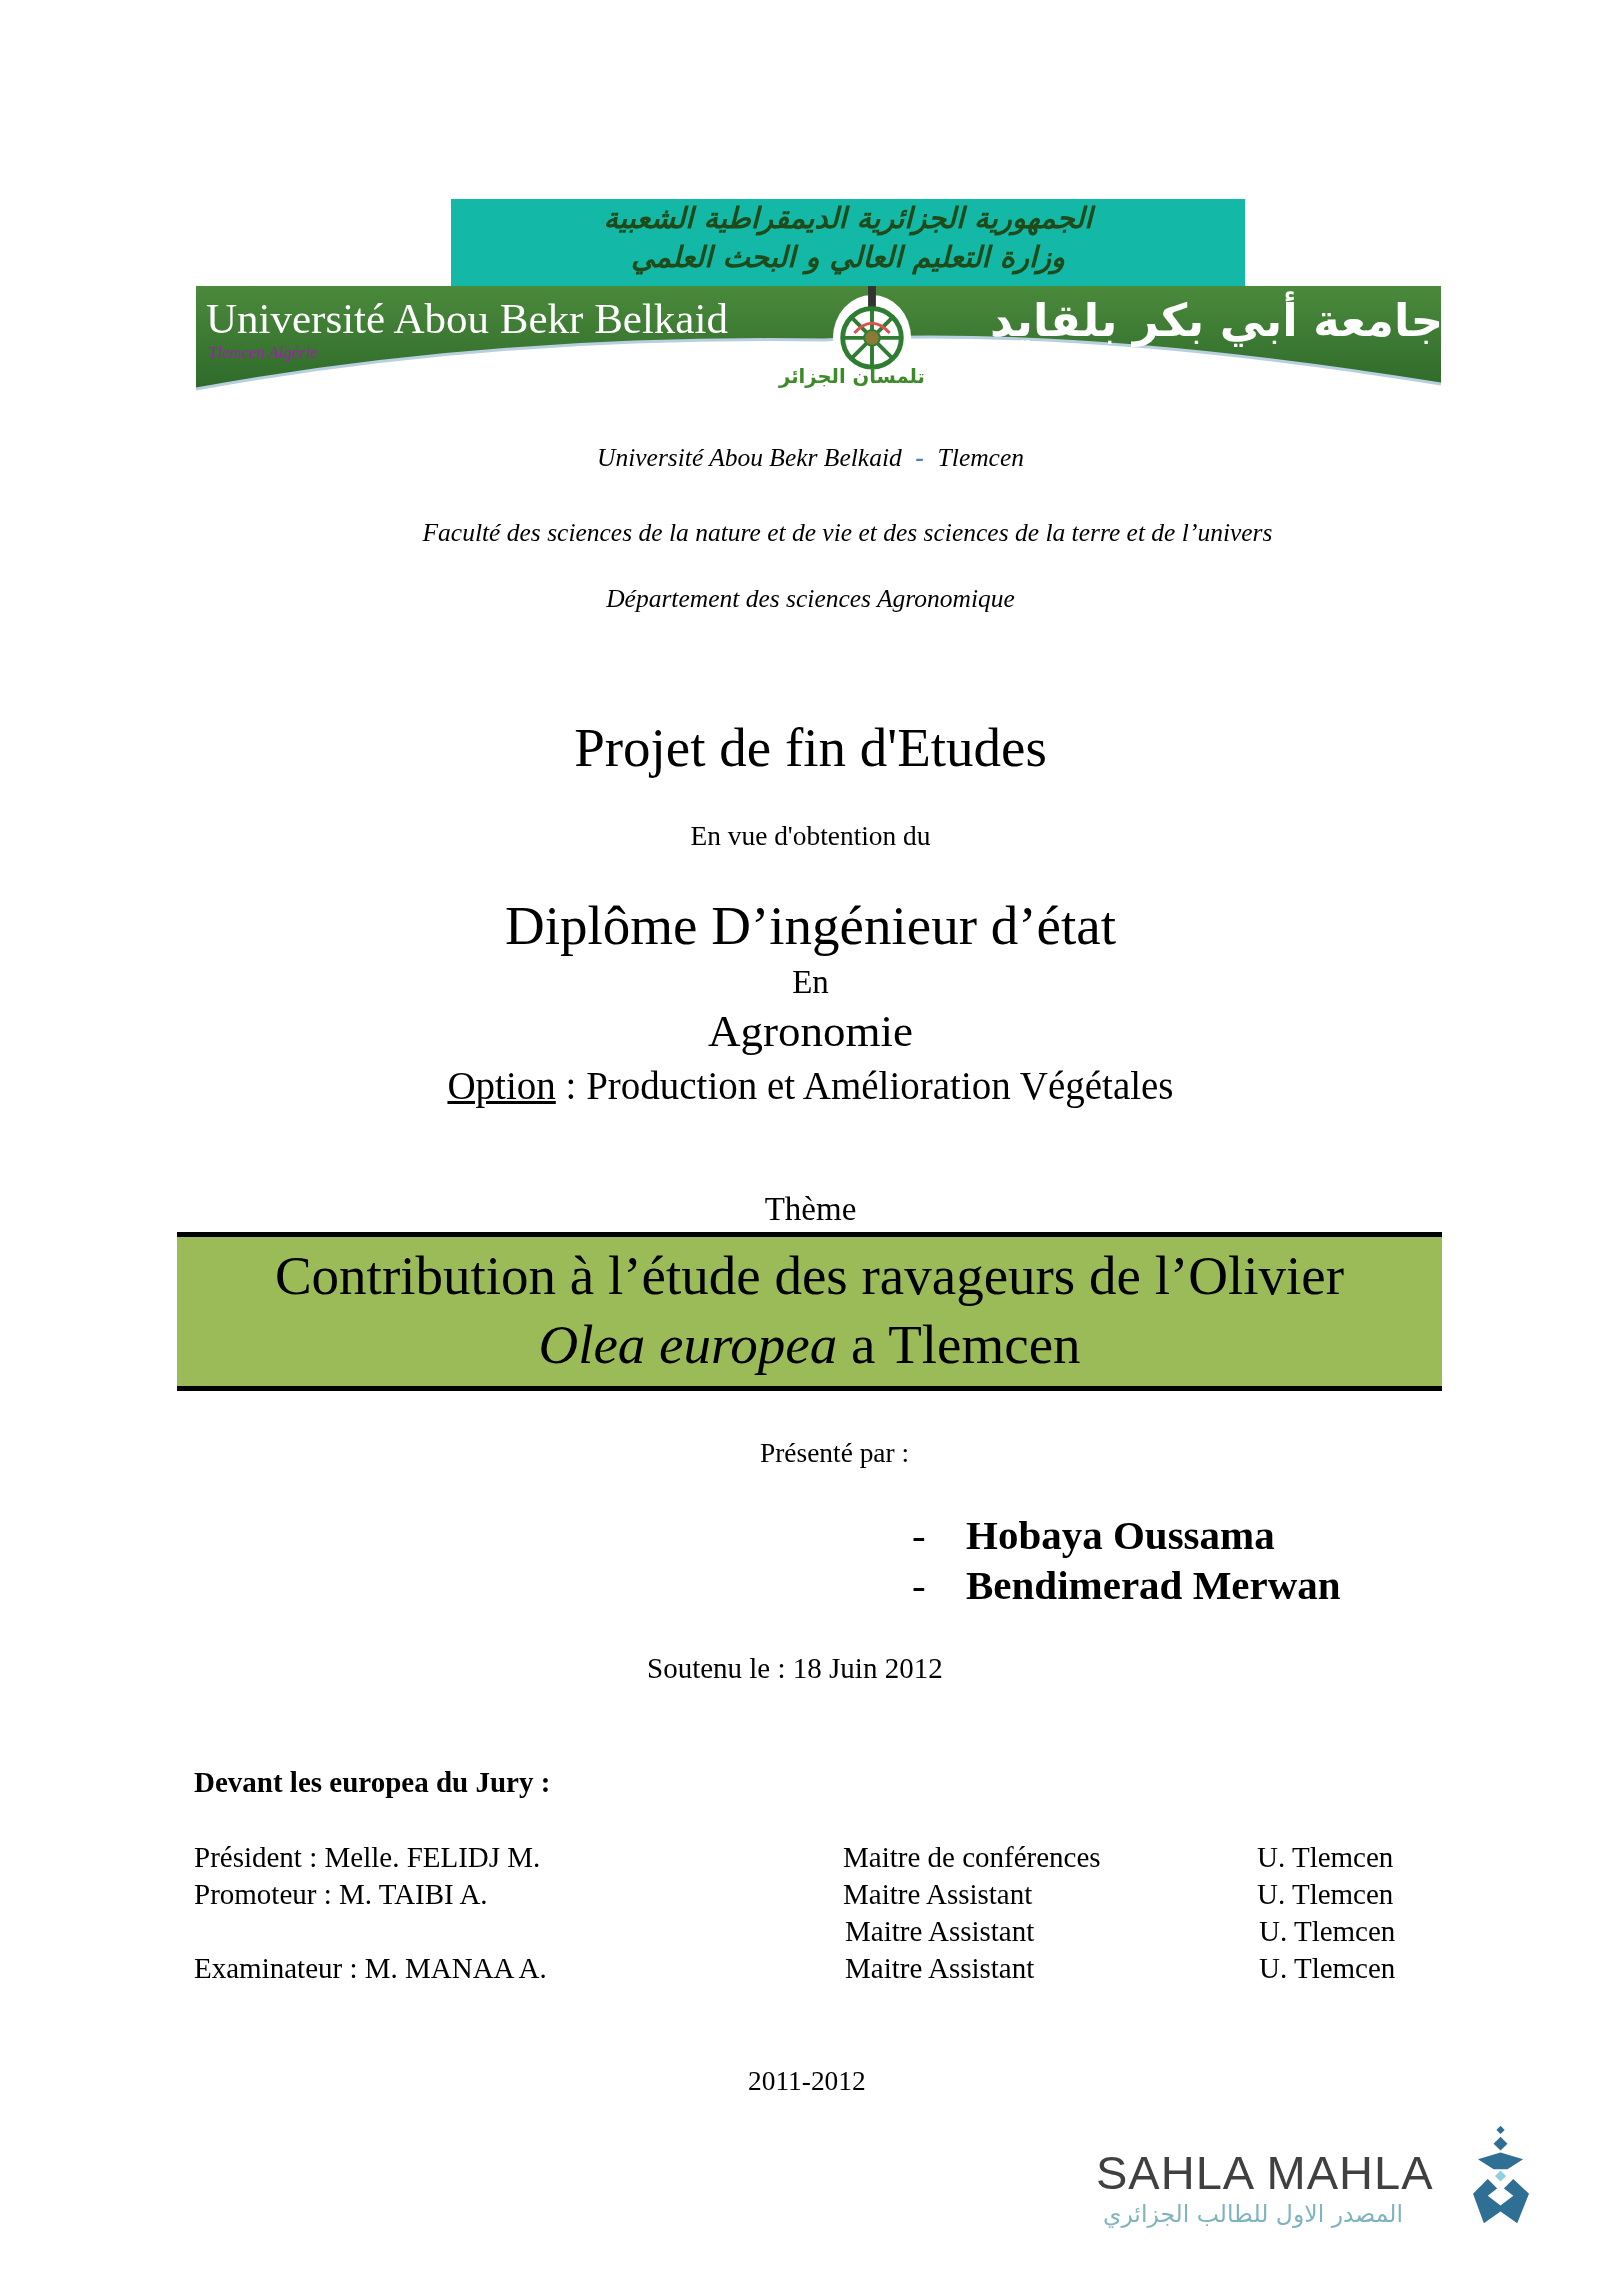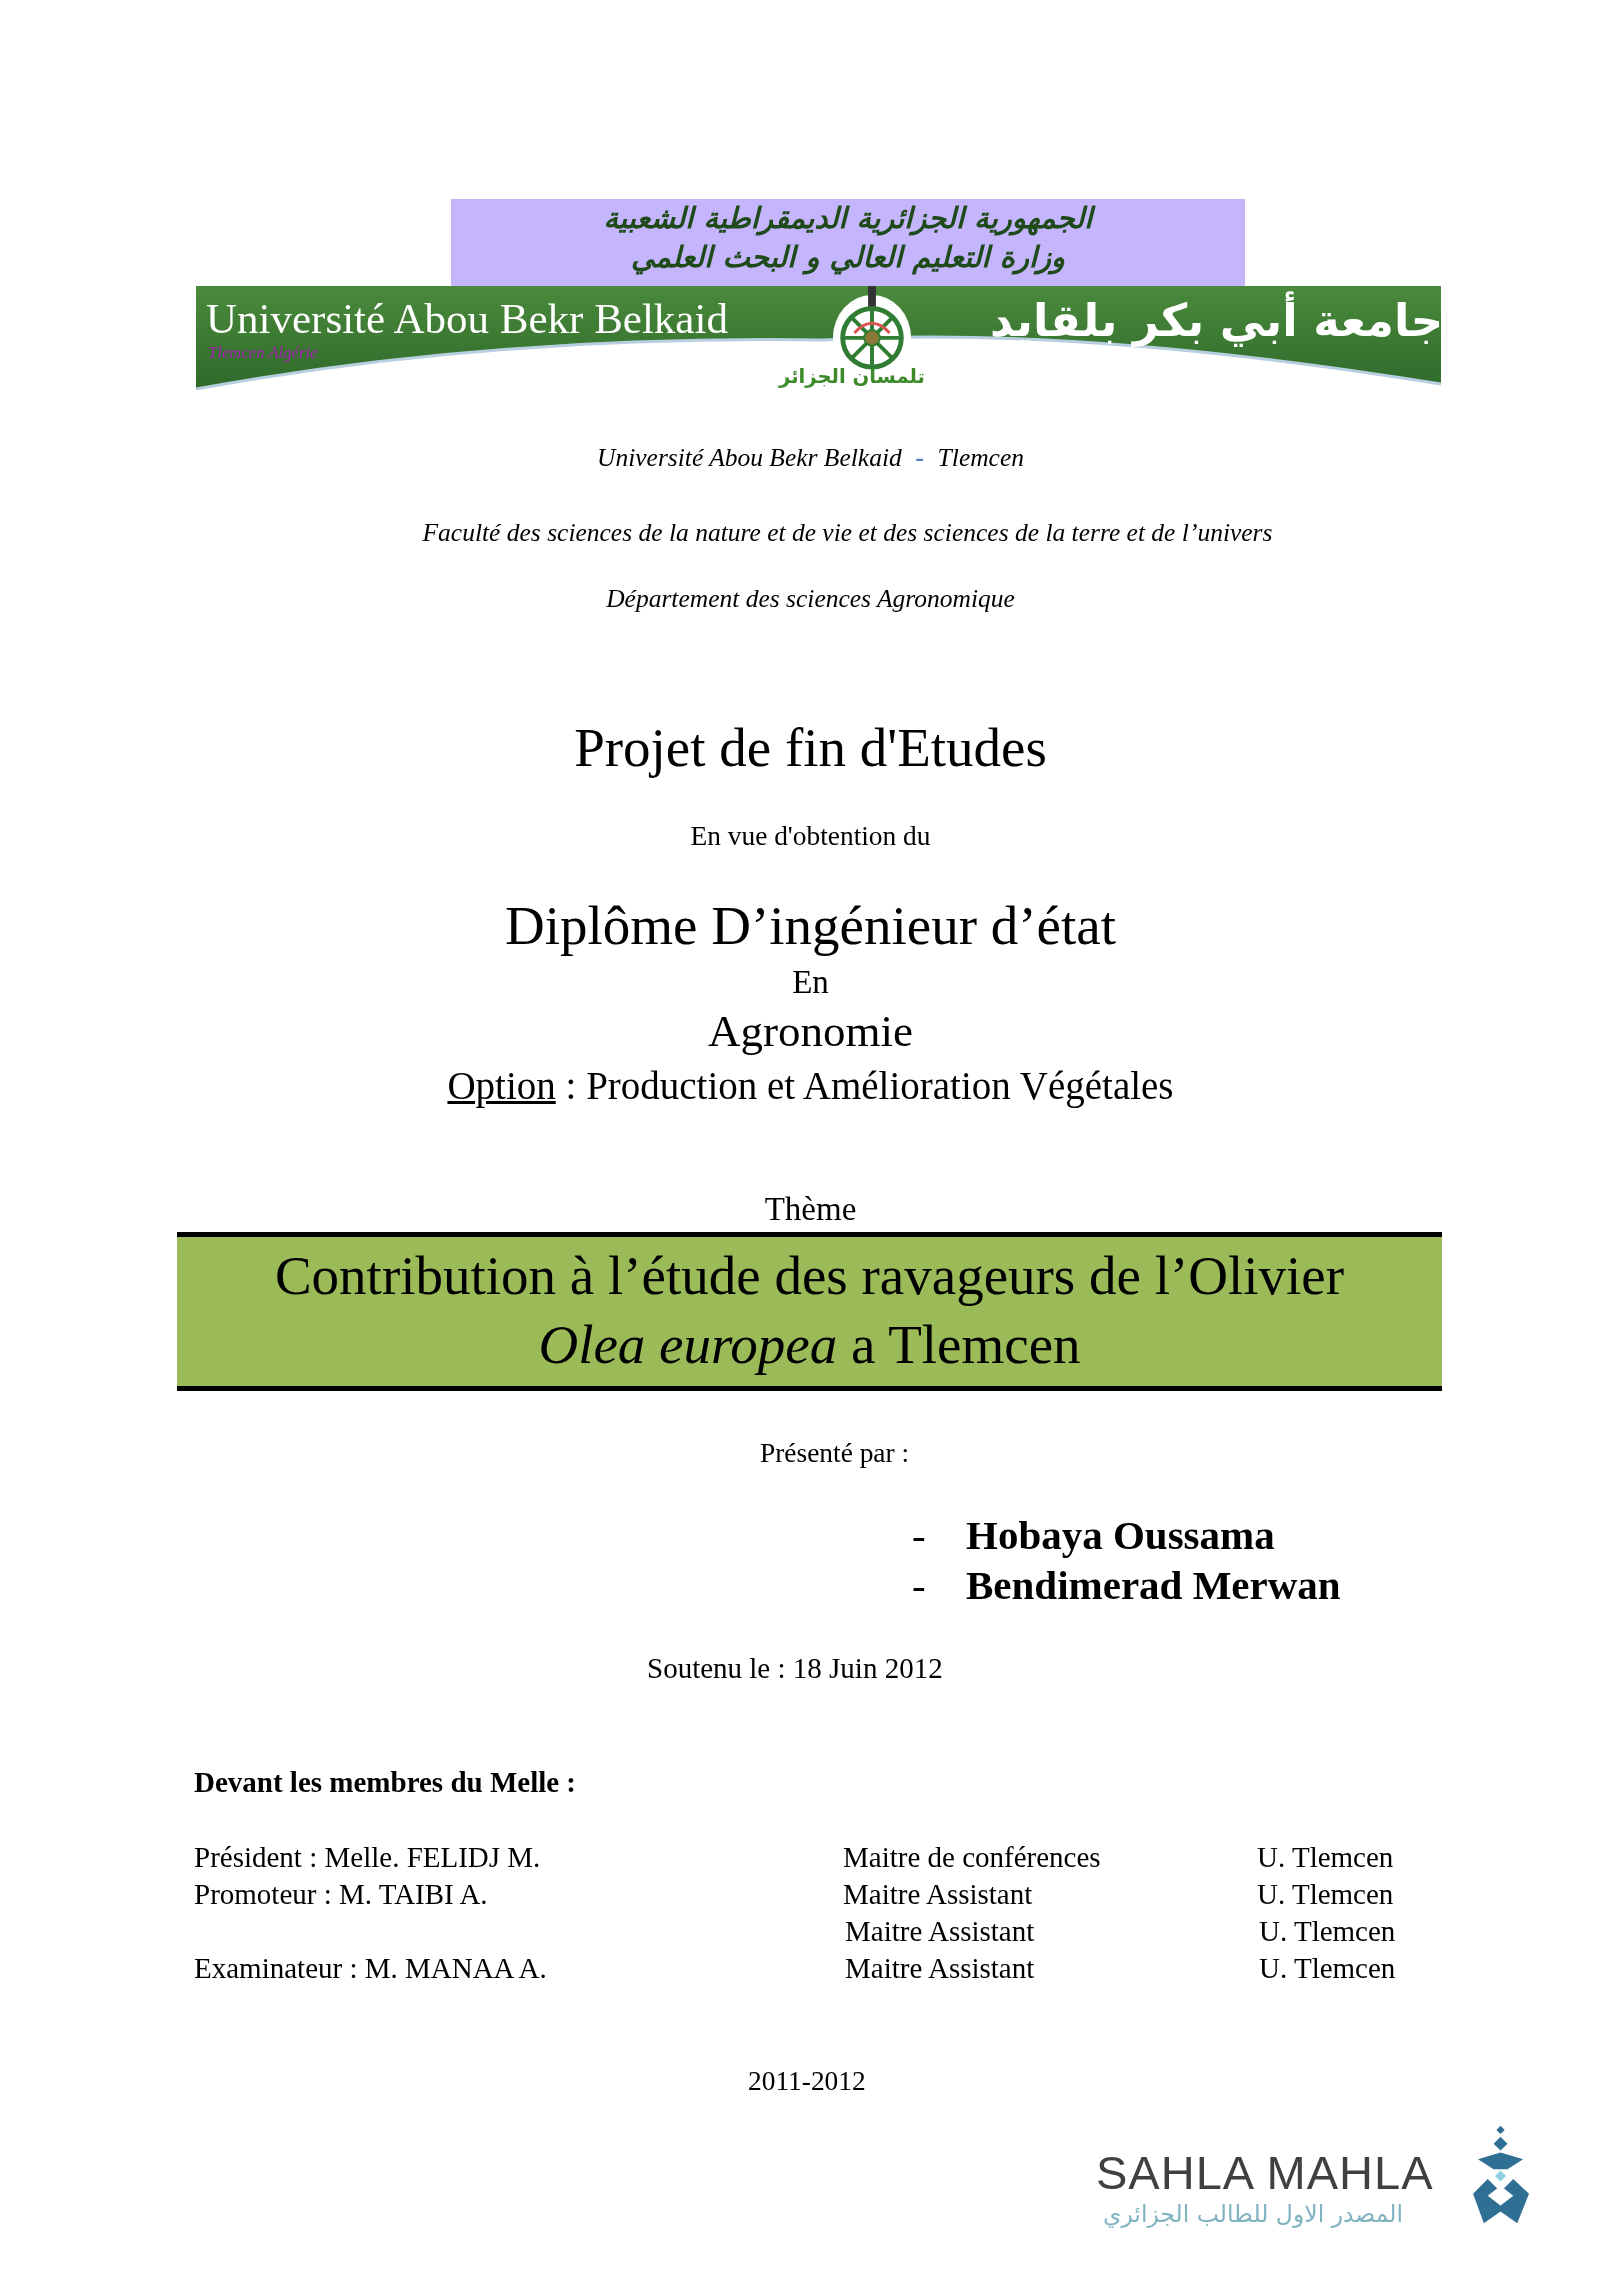--- a/index.html
+++ b/index.html
@@ -2,21 +2,21 @@
 <html><head>
 <meta charset="utf-8">
 <style>
   html, body { margin:0; padding:0; background:#ffffff; }
   body { width:1621px; height:2293px; position:relative; overflow:hidden;
          font-family:"Liberation Serif", "DejaVu Serif", serif; color:#000; }
   .abs { position:absolute; }
   .center { text-align:center; left:0; width:1621px; }
 
   
-  .arabic-top { left:451px; top:199px; width:794px; height:90px; background:#c4b5fd;
+  .arabic-top { left:451px; top:199px; width:794px; height:90px; background:#14b8a6;
     text-align:center; font-family:"DejaVu Sans", sans-serif; font-style:italic; font-weight:bold;
     color:#1f4a1a; line-height:39px; font-size:29px; direction:rtl; }
   .banner { left:196px; top:286px; width:1245px; height:108px; overflow:hidden; }
   .banner svg { display:block; }
   .banner-latin { left:206px; top:294px; font-family:"Liberation Serif", serif; font-size:43px; color:#fff; }
   .banner-sub { left:208px; top:343px; font-family:"Liberation Serif", serif; font-style:italic; font-size:16.7px; color:#a21caf; }
   .banner-arabic { left:990px; top:294px; font-family:"DejaVu Sans", sans-serif; font-size:45px; font-weight:bold; color:#fff; direction:rtl; }
   .seal { left:831px; top:284px; width:82px; height:98px; }
   .seal-caption { left:779px; top:365px; font-family:"DejaVu Sans", sans-serif; font-size:19.6px; font-weight:bold; color:#3c8a2a; direction:rtl; }
 
@@ -111,21 +111,21 @@
 
 <div class="abs t-small" style="left:760px; top:1438px;">Présenté par :</div>
 <div class="abs author" style="top:1511px;">
   <span class="bullet">-</span><span>Hobaya Oussama</span>
 </div>
 <div class="abs author" style="top:1561px;">
   <span class="bullet">-</span><span>Bendimerad Merwan</span>
 </div>
 <div class="abs t-small" style="left:647px; top:1652px; font-size:29px;">Soutenu le : 18 Juin 2012</div>
 
-<div class="abs jury-title">Devant les membres du Melle :</div>
+<div class="abs jury-title">Devant les europea du Jury :</div>
 
 <div class="abs jury-row" style="top:1841px;">
   <span style="left:0;">Président : Melle. FELIDJ  M.</span>
   <span style="left:649px;">Maitre de conférences</span>
   <span style="left:1063px;">U. Tlemcen</span>
 </div>
 <div class="abs jury-row" style="top:1878px;">
   <span style="left:0;">Promoteur : M. TAIBI A.</span>
   <span style="left:649px;">Maitre Assistant</span>
   <span style="left:1063px;">U. Tlemcen</span>

